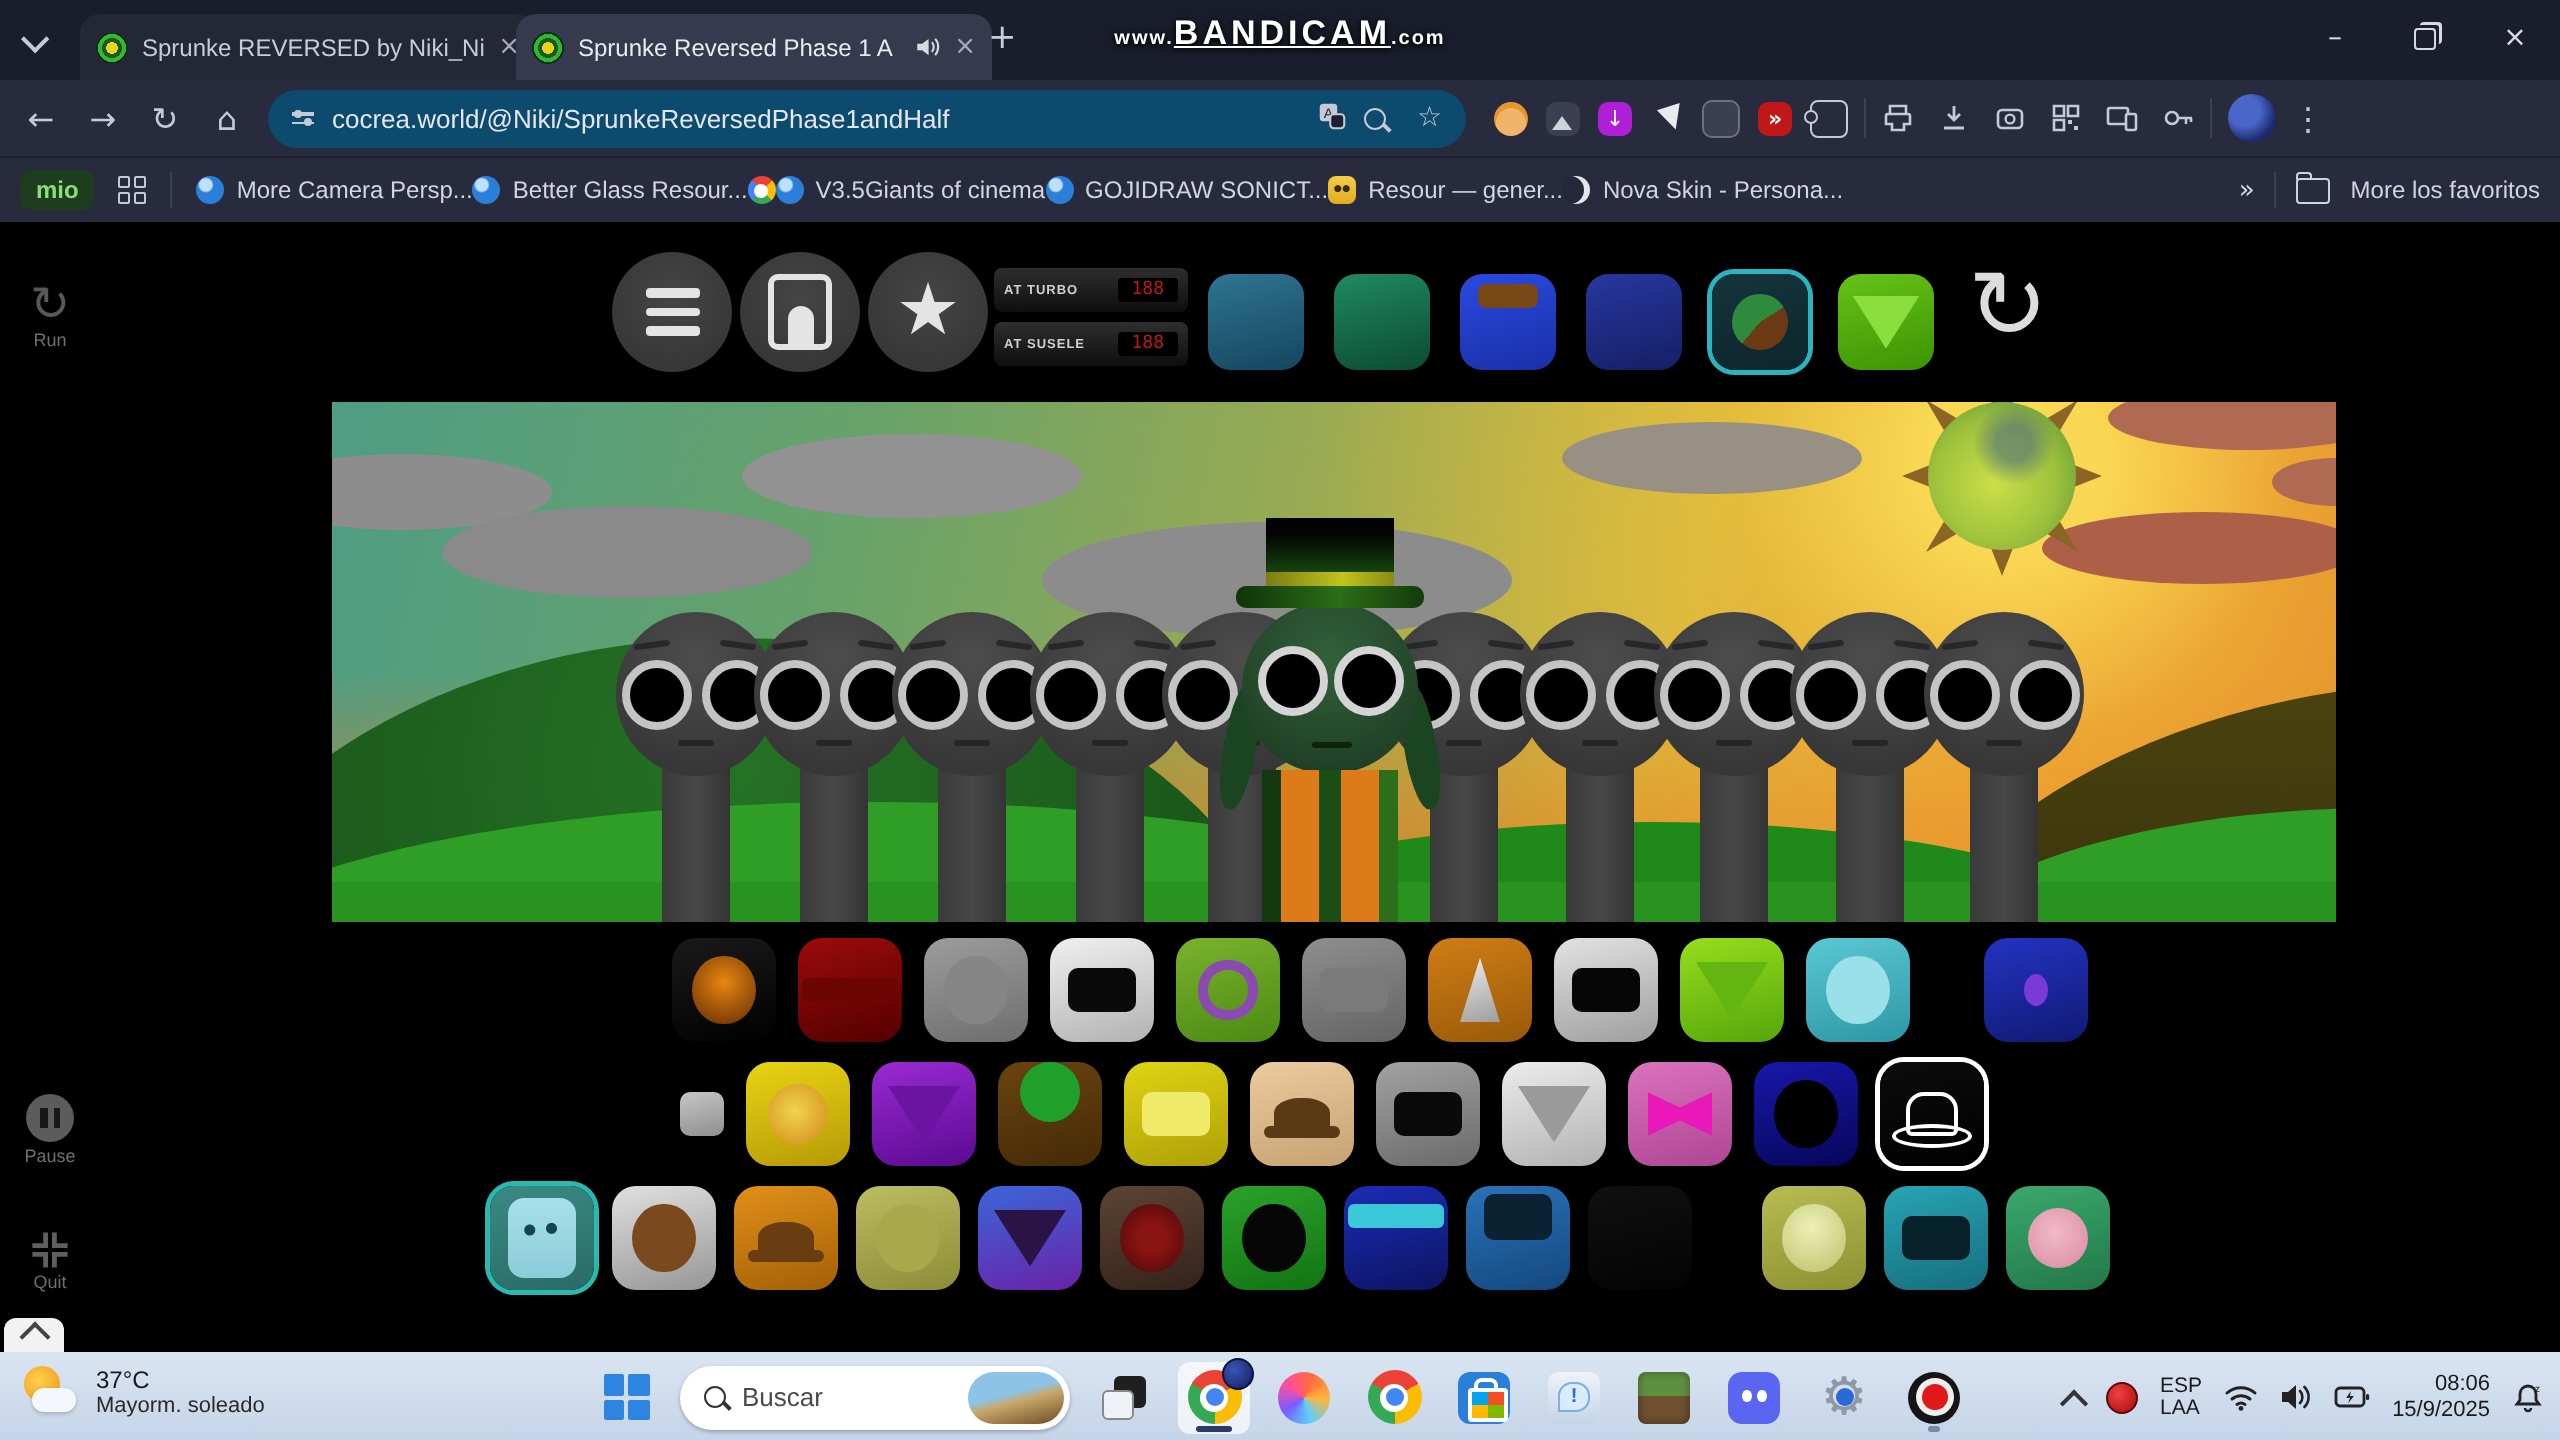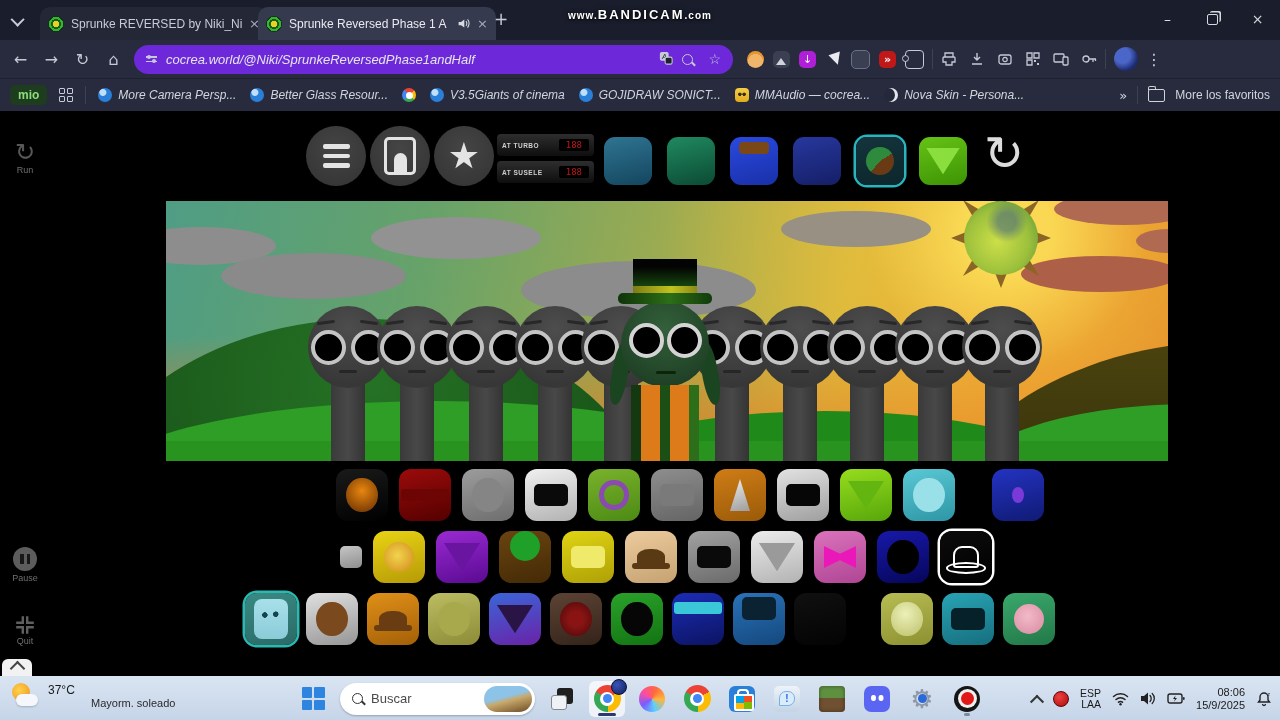--- a/index.html
+++ b/index.html
@@ -12,29 +12,29 @@
   .chev-down{width:8px;height:8px;border-left:2px solid #c6cad6;border-bottom:2px solid #c6cad6;transform:rotate(-45deg) translateY(-2px);}
   .tab{position:absolute;top:7px;height:33px;border-radius:10px 10px 0 0;display:flex;align-items:center;padding:0 8px;gap:7px;font-size:12px;}
   .tab.inactive{left:40px;width:212px;background:#232736;color:#c8ccd8;}
   .tab.active{left:258px;width:222px;background:#353a4e;color:#e8eaf0;}
   .tab-title{white-space:nowrap;overflow:hidden;flex:1;}
   .favicon{width:16px;height:16px;flex:0 0 16px;border-radius:8px;background:radial-gradient(circle at 50% 50%, #e8d420 0 3px, #1a5c1a 3px 5px, #35b535 5px 7px, #123012 7px);}
   .tab-close{color:#aab;font-size:13px;}
   .newtab{position:absolute;left:494px;top:9px;font-size:17px;color:#c8ccd8;}
   .watermark{position:absolute;left:50%;top:7px;transform:translateX(-50%);display:flex;align-items:baseline;color:#fff;font-weight:bold;letter-spacing:1px;text-shadow:0 1px 2px rgba(0,0,0,.9),0 0 5px rgba(0,0,0,.6);}
   .watermark .pre,.watermark .post{font-size:10px;}
-  .watermark .brand{font-size:13px;letter-spacing:2px;}
+  .watermark .brand{font-size:17px;letter-spacing:2px;text-decoration:underline;}
   .wincontrols{position:absolute;right:0;top:0;height:38px;display:flex;}
   .wc{width:45px;display:flex;align-items:center;justify-content:center;color:#d8dae2;font-size:14px;}
   .restore-ic{width:9px;height:9px;border:1.5px solid #d8dae2;border-radius:2px;box-shadow:2px -2px 0 -0.5px #1a1e2c,3px -3px 0 0 #d8dae2;}
 
   
   .toolbar{height:38px;background:#272b3d;display:flex;align-items:center;padding:0 6px;gap:2px;}
   .navic{width:29px;text-align:center;color:#c6cad6;font-size:16px;}
-  .omnibox{height:29px;width:575px;background:#6d28d9;border-radius:15px;display:flex;align-items:center;padding:0 12px;gap:9px;color:#e4e6ec;font-size:13px;margin:0 4px;font-style:italic;}
+  .omnibox{height:29px;width:575px;background:#0c4a6e;border-radius:15px;display:flex;align-items:center;padding:0 12px;gap:9px;color:#e4e6ec;font-size:13px;margin:0 4px;}
   .tune-ic{display:flex;flex-direction:column;gap:3px;}
   .tune-ic i{display:block;width:11px;height:1.5px;background:#c6cad6;position:relative;}
   .tune-ic i::after{content:'';position:absolute;top:-1.5px;width:4px;height:4px;border-radius:50%;background:#c6cad6;}
   .tune-ic i:first-child::after{left:1px;} .tune-ic i:last-child::after{right:1px;}
   .url{flex:1;white-space:nowrap;overflow:hidden;}
   .ob-ic{color:#c6cad6;font-size:14px;margin-left:6px;}
   .mag-ic{width:9px;height:9px;border:1.7px solid #c6cad6;border-radius:50%;position:relative;}
   .mag-ic::after{content:'';position:absolute;left:8px;top:8px;width:5px;height:1.7px;background:#c6cad6;transform:rotate(45deg);}
   .exts{display:flex;align-items:center;gap:9px;margin-left:8px;}
   .ext{width:17px;height:17px;border-radius:5px;}
@@ -156,21 +156,21 @@
   .inner.face{width:66%;height:76%;border-radius:8px;}
   .inner.toprect{position:absolute;top:5px;left:18%;width:64%;height:26%;border-radius:4px;}
 
   
   .taskbar{position:relative;height:45px;background:linear-gradient(#dae5f2,#c5d4e8);}
   .weather{position:absolute;left:10px;top:5px;display:flex;gap:8px;align-items:center;}
   .wicon{width:30px;height:30px;position:relative;}
   .wicon .sunc{position:absolute;left:2px;top:2px;width:18px;height:18px;border-radius:50%;background:radial-gradient(circle at 40% 40%,#ffd24a,#f0921e);}
   .wicon .cld{position:absolute;left:6px;top:13px;width:22px;height:12px;border-radius:8px;background:#f4f8fc;box-shadow:0 1px 2px rgba(0,0,0,.2);}
   .wtemp{font-size:12px;color:#1a1a1a;}
-  .wdesc{font-size:11px;color:#2a2a2a;margin-left:43px;}
+  .wdesc{font-size:11px;color:#2a2a2a;}
   .tb-center{position:absolute;left:50%;top:0;height:45px;transform:translateX(-50%);display:flex;align-items:center;gap:9px;}
   .start-ic{width:23px;height:23px;display:grid;grid-template:1fr 1fr/1fr 1fr;gap:2px;}
   .start-ic i{background:#2e85e0;border-radius:1px;}
   .search-pill{width:195px;height:32px;background:#fff;border-radius:16px;display:flex;align-items:center;padding:0 3px 0 12px;gap:8px;box-shadow:0 1px 2px rgba(0,0,0,.25);box-sizing:border-box;}
   .pill-mag{width:9px;height:9px;border:1.8px solid #333;border-radius:50%;position:relative;flex:0 0 9px;}
   .pill-mag::after{content:'';position:absolute;left:8px;top:8px;width:5px;height:1.8px;background:#333;transform:rotate(45deg);}
   .pill-text{flex:1;font-size:13px;color:#4a4a4a;}
   .pill-img{width:48px;height:26px;border-radius:13px;background:linear-gradient(165deg,#8ec3e8 0 42%,#c8a86a 55%,#6a4a24);}
   .desktops-ic{width:24px;height:24px;position:relative;}
   .desktops-ic .dk1{position:absolute;right:1px;top:1px;width:16px;height:16px;background:#1f1f1f;border-radius:3px;}
@@ -194,21 +194,21 @@
   .discord-ic::before{content:'';position:absolute;left:7px;top:9px;width:4.5px;height:6px;border-radius:50%;background:#fff;box-shadow:7.5px 0 0 #fff;}
   .gear-wrap{position:relative;width:28px;height:28px;display:flex;align-items:center;justify-content:center;}
   .gear-glyph{font-size:26px;color:#8f98a4;line-height:28px;}
   .gear-dot{position:absolute;width:9px;height:9px;border-radius:50%;background:#2a6ad8;}
   .bandi-ic{width:26px;height:26px;border-radius:50%;background:#151515;display:flex;align-items:center;justify-content:center;}
   .bandi-ic .w{width:19px;height:19px;border-radius:50%;background:#f0f0f0;display:flex;align-items:center;justify-content:center;}
   .bandi-ic .r{width:13px;height:13px;border-radius:50%;background:#e01818;}
   .tray{position:absolute;right:8px;top:0;height:45px;display:flex;align-items:center;gap:11px;color:#1a1a1a;}
   .tray-chev{width:8px;height:8px;border-left:2px solid #333;border-top:2px solid #333;transform:rotate(45deg) translate(2px,2px);}
   .rec-dot{width:14px;height:14px;border-radius:50%;background:radial-gradient(circle at 38% 35%,#f04040,#a80c0c);border:1.5px solid #5a0808;}
-  .lang{font-size:10.5px;line-height:11px;text-align:right;}
+  .lang{font-size:10.5px;line-height:11px;text-align:left;}
   .clock{font-size:11px;text-align:right;line-height:13px;}
   .tray svg{display:block;}
 </style>
 </head>
 <body>
 
 <div class="tabbar">
   <div class="tabsearch">
       <span class="chev-down"></span>
     </div>
@@ -301,21 +301,21 @@
 
 <div class="bookmarksbar">
   <span class="mio">mio</span>
   <span class="gridic">
       <i></i>
       <i></i>
       <i></i>
       <i></i>
     </span>
   <span class="bsep"></span>
-  <span id="bm-items" style="display:flex;align-items:center;gap:14px;font-style:italic;">
+  <span id="bm-items" style="display:flex;align-items:center;">
       <div class="bm">
         <div class="bm-ic blue-globe"></div>
         <span>More Camera Persp...</span>
       </div>
       <div class="bm">
         <div class="bm-ic blue-globe"></div>
         <span>Better Glass Resour...</span>
       </div>
       <div class="bm">
         <div class="bm-ic google"></div>
@@ -323,21 +323,21 @@
       <div class="bm">
         <div class="bm-ic blue-globe"></div>
         <span>V3.5Giants of cinema</span>
       </div>
       <div class="bm">
         <div class="bm-ic blue-globe"></div>
         <span>GOJIDRAW SONICT...</span>
       </div>
       <div class="bm">
         <div class="bm-ic yellow-face"></div>
-        <span>MMAudio — cocrea...</span>
+        <span>Resour — gener...</span>
       </div>
       <div class="bm">
         <div class="bm-ic dark-globe"></div>
         <span>Nova Skin - Persona...</span>
       </div>
     </span>
   <div class="bm-right">
     <span class="glyph" style="font-size:13px;">»</span>
     <span class="bsep"></span>
     <span class="folder-ic"></span>

